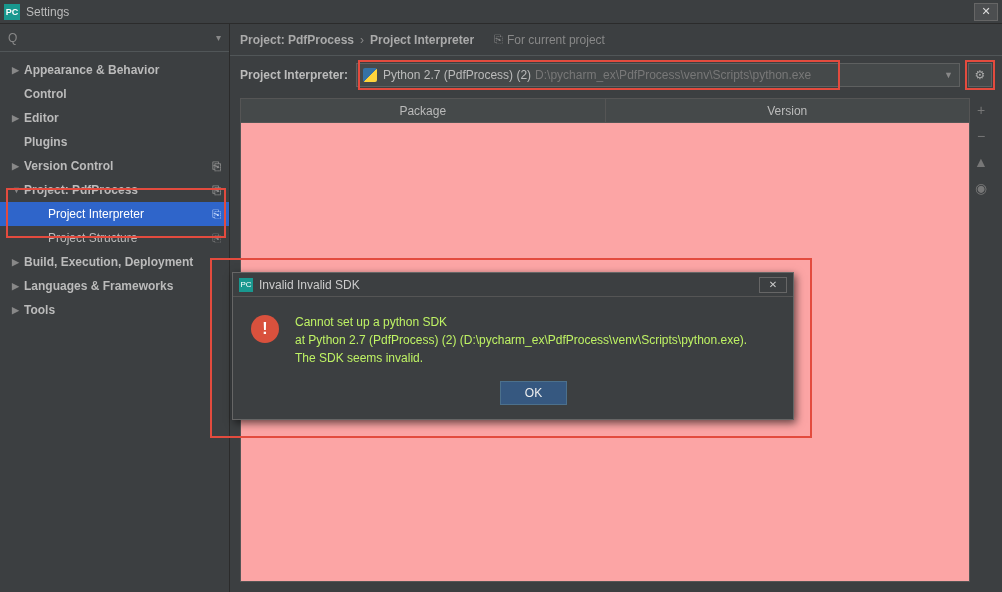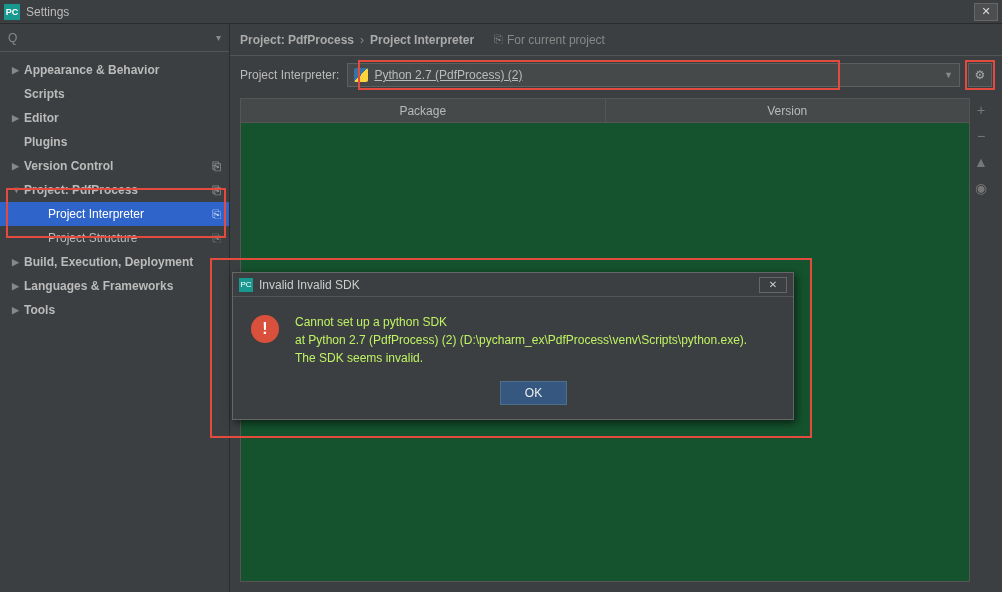--- a/index.html
+++ b/index.html
@@ -139,32 +139,31 @@
     }
     .copy-ic { font-size: 11px; }
 
     .interp-row {
       height: 38px;
       display: flex;
       align-items: center;
       padding: 0 10px;
       gap: 8px;
     }
-    .interp-label { color: #bbb; }
+    .interp-label { color: #bbb; font-weight: bold; }
     .interp-select {
       flex: 1;
       height: 24px;
       background: #45494a;
       border: 1px solid #5e6060;
       display: flex;
       align-items: center;
       padding: 0 6px;
       position: relative;
       color: #bbb;
-      text-decoration: underline;
     }
     .interp-select .py-icon {
       width: 14px; height: 14px;
       background: linear-gradient(135deg,#3572a5 50%,#ffd43b 50%);
       border-radius: 2px;
       margin-right: 6px;
     }
     .interp-select .path { color: #787878; margin-left: 4px; }
     .interp-select .dropdown-arrow {
       position: absolute;
@@ -184,21 +183,21 @@
     }
 
     .table-area {
       flex: 1;
       margin: 4px 10px 10px 10px;
       display: flex;
     }
     .pkg-table {
       flex: 1;
       border: 1px solid #555;
-      background: #14532d;
+      background: #fca5a5;
       text-align: right;
     }
     .pkg-header {
       display: flex;
       height: 24px;
       background: #45494a;
       border-bottom: 1px solid #555;
     }
     .pkg-header div {
       flex: 1;
@@ -328,21 +327,21 @@
       <input class="search-input" placeholder="" style="">
       <span class="chevdown">▾</span>
     </div>
     <div class="tree" id="tree">
         <div class="tree-item bold">
           <span class="arrow">▶</span>
           <span class="label">Appearance &amp; Behavior</span>
         </div>
         <div class="tree-item bold">
           <span class="arrow"></span>
-          <span class="label">Scripts</span>
+          <span class="label">Control</span>
         </div>
         <div class="tree-item bold">
           <span class="arrow">▶</span>
           <span class="label">Editor</span>
         </div>
         <div class="tree-item bold">
           <span class="arrow"></span>
           <span class="label">Plugins</span>
         </div>
         <div class="tree-item bold">
@@ -393,20 +392,21 @@
         <span class="copy-ic">⎘</span>
         <span>For current project</span>
       </span>
     </div>
 
     <div class="interp-row">
       <span class="interp-label">Project Interpreter:</span>
       <div class="interp-select">
         <span class="py-icon"></span>
         <span>Python 2.7 (PdfProcess) (2)</span>
+        <span class="path">D:\pycharm_ex\PdfProcess\venv\Scripts\python.exe</span>
         <span class="dropdown-arrow">▼</span>
       </div>
       <div class="gear-btn">
         <span>⚙</span>
       </div>
     </div>
 
     <div class="table-area">
       <div class="pkg-table">
         <div class="pkg-header">

